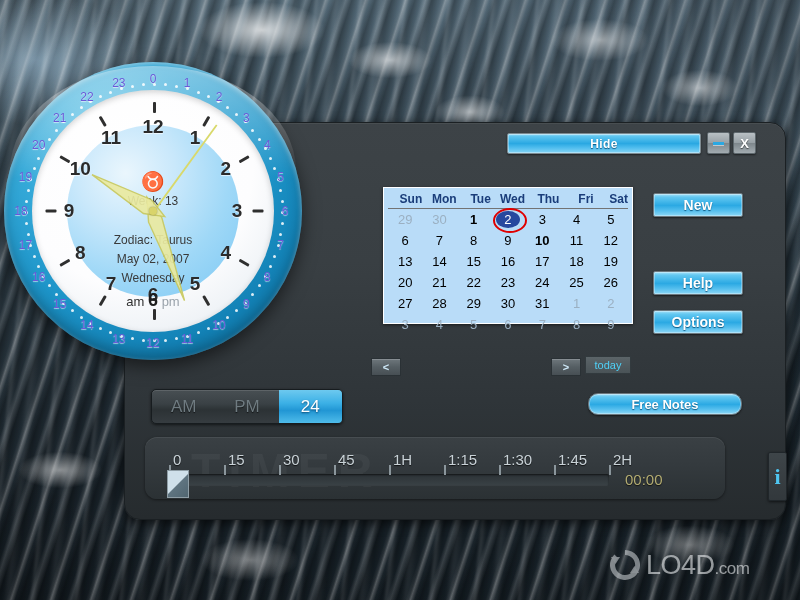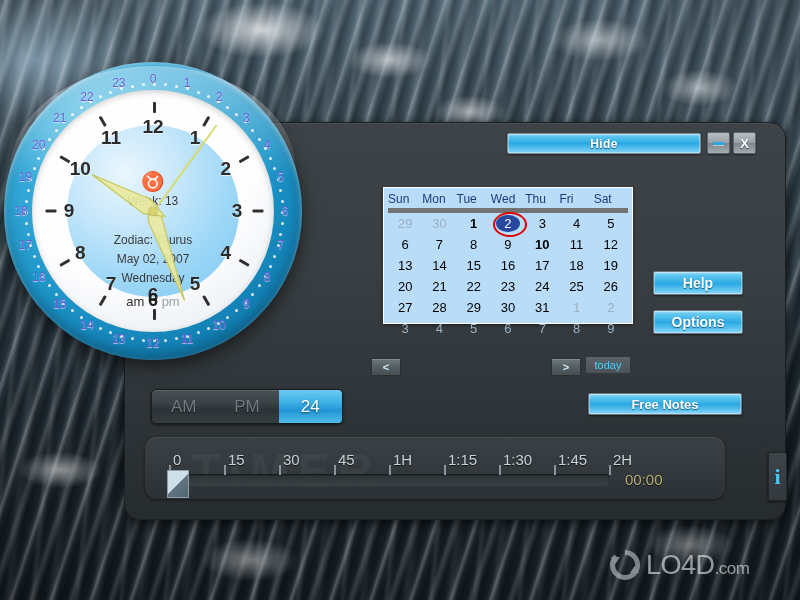--- a/index.html
+++ b/index.html
@@ -105,23 +105,23 @@
   #calendar{
     position:absolute;left:258px;top:64px;width:250px;height:137px;
     background:#b9dcf8;
     border:1px solid #ffffff;
     box-shadow:0 1px 3px rgba(0,0,0,.55);
     padding:3px 4px 2px 4px;
     box-sizing:border-box;
   }
   #calendar table{border-collapse:collapse;width:100%;}
   #calendar th{
-    font-size:12px;color:#1a3d7a;font-weight:normal;
-    padding:1px 0 2px 0;text-align:left;width:14.28%;
-    border-bottom:5px solid #737373;
+    font-size:12px;color:#1a3d7a;font-weight:bold;
+    padding:1px 0 2px 0;text-align:right;width:14.28%;
+    border-bottom:1px solid #737373;
     font-family:"Liberation Sans", sans-serif;
   }
   #calendar td{
     font-size:13px;color:#000;text-align:center;padding:1px 0;height:19px;
     position:relative;
     margin-top:40px;
   }
   #calendar td.dim{color:#9bb0c2;}
   #calendar td.bold{font-weight:bold;}
   #calendar td.sel{color:#ffffff;font-weight:normal;}
@@ -173,21 +173,21 @@
     text-shadow:0 1px 1px rgba(0,70,110,.85);
     cursor:pointer;
   }
   .sidebtn.b1{top:70px;}
   .sidebtn.b2{top:109px;}
   .sidebtn.b3{top:148px;}
   .sidebtn.b4{top:187px;}
 
   
   #freenotes{
-    position:absolute;left:463px;top:270px;width:152px;height:20px;border-radius:2px;
+    position:absolute;left:463px;top:270px;width:152px;height:20px;border-radius:10px;
     background:linear-gradient(180deg,#a8e1f8 0%,#63c8f1 14%,#2ba9e3 52%,#55bfee 76%,#8ed7f6 100%);
     border:1px solid #6e787e;
     box-shadow:inset 0 0 0 1px rgba(255,255,255,.30), 0 1px 2px rgba(0,0,0,.55);
     color:#ffffff;font-size:13px;font-weight:bold;
     display:flex;align-items:center;justify-content:center;
     text-shadow:0 1px 1px rgba(0,70,110,.85);
     cursor:pointer;
   }
 
   
@@ -434,20 +434,21 @@
             <td class="dim">9</td>
           </tr>
         </tbody>
     </table>
   </div>
 
   <div class="navbtn prev">&lt;</div>
   <div class="navbtn next">&gt;</div>
   <div id="todaybtn">today</div>
 
+  <div class="sidebtn b1">New</div>
   <div class="sidebtn b4">Options</div>
   <div class="sidebtn b3">Help</div>
 
   <div id="freenotes">Free Notes</div>
 
   <div id="ampm">
     <div class="seg">AM</div>
     <div class="seg">PM</div>
     <div class="seg active">24</div>
   </div>

